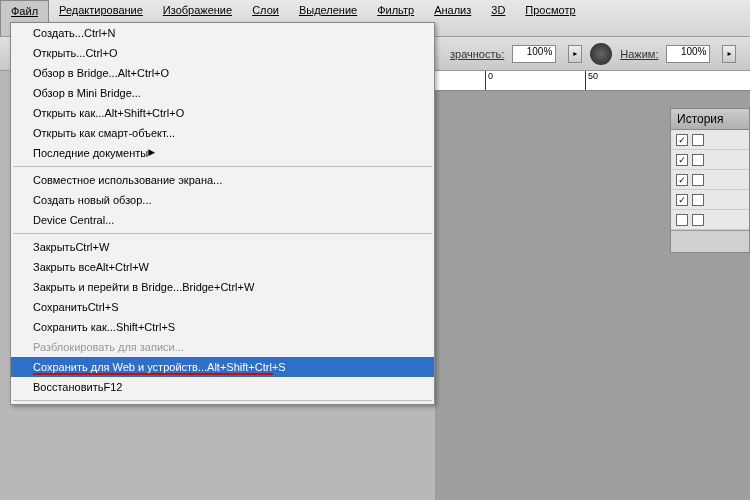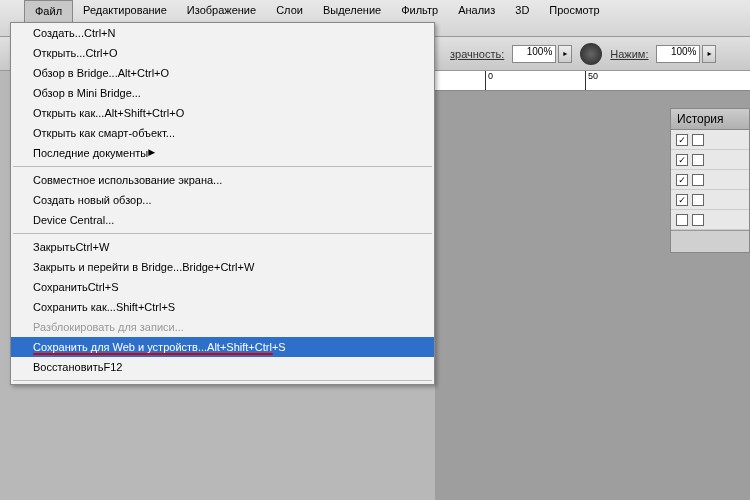--- a/index.html
+++ b/index.html
@@ -1,24 +1,24 @@
 <!DOCTYPE html>
 <html><head>
 <meta charset="utf-8">
 <style>
 * { box-sizing: border-box; margin: 0; padding: 0; font-family: Tahoma, Arial, sans-serif; font-size: 11px; }
 body { background: #b8b8b8; width: 750px; height: 500px; overflow: hidden; position: relative; }
 
-.menubar { background: linear-gradient(#e8e8e8, #d4d4d4); height: 37px; display: flex; border-bottom: 1px solid #999; padding-left: 24px; }
+.menubar { background: linear-gradient(#e8e8e8, #d4d4d4); height: 37px; display: flex; border-bottom: 1px solid #999; padding-left: 0; text-decoration: underline; }
 .menubar-item { padding: 4px 10px; cursor: default; }
 .menubar-item.active { background: #c8c8c8; border: 1px solid #888; border-bottom: none; }
 
 .toolbar { background: linear-gradient(#e0e0e0, #c8c8c8); height: 34px; border-bottom: 1px solid #999; display: flex; align-items: center; padding-left: 450px; gap: 8px; }
 .tool-label { color: #333; text-decoration: underline; }
-.tool-field { display: flex; align-items: flex-end; gap: 2px; }
+.tool-field { display: flex; align-items: flex-end; gap: 12px; }
 .tool-input { width: 44px; height: 18px; background: #fff; border: 1px solid #888; text-align: right; padding-right: 3px; font-size: 10px; }
 .spin { width: 14px; height: 18px; background: linear-gradient(#eee,#ccc); border: 1px solid #888; display: flex; align-items: center; justify-content: center; font-size: 8px; }
 .brush-ico { width: 22px; height: 22px; border-radius: 50%; background: radial-gradient(#666,#222); }
 
 .ruler { height: 20px; background: #fff; border-bottom: 1px solid #888; position: relative; margin-left: 435px; overflow: hidden; }
 .ruler-tick { position: absolute; top: 0; height: 20px; border-left: 1px solid #333; font-size: 9px; padding-left: 2px; }
 
 .dropdown { position: absolute; top: 22px; left: 10px; width: 425px; background: #f2f2f2; border: 1px solid #888; box-shadow: 2px 2px 4px rgba(0,0,0,.3); }
 .dd-item { display: flex; justify-content: flex-start; padding: 4px 18px 4px 22px; cursor: default; color: #000; }
 .dd-item.disabled { color: #999; }
@@ -105,20 +105,24 @@
     </div>
     <div class="dd-item">
       <span>Device Central...</span>
     </div>
     <div class="dd-sep"></div>
     <div class="dd-item">
       <span>Закрыть</span>
       <span>Ctrl+W</span>
     </div>
     <div class="dd-item">
+      <span>Закрыть все</span>
+      <span>Alt+Ctrl+W</span>
+    </div>
+    <div class="dd-item">
       <span>Закрыть и перейти в Bridge...</span>
       <span>Bridge+Ctrl+W</span>
     </div>
     <div class="dd-item">
       <span>Сохранить</span>
       <span>Ctrl+S</span>
     </div>
     <div class="dd-item">
       <span>Сохранить как...</span>
       <span>Shift+Ctrl+S</span>

